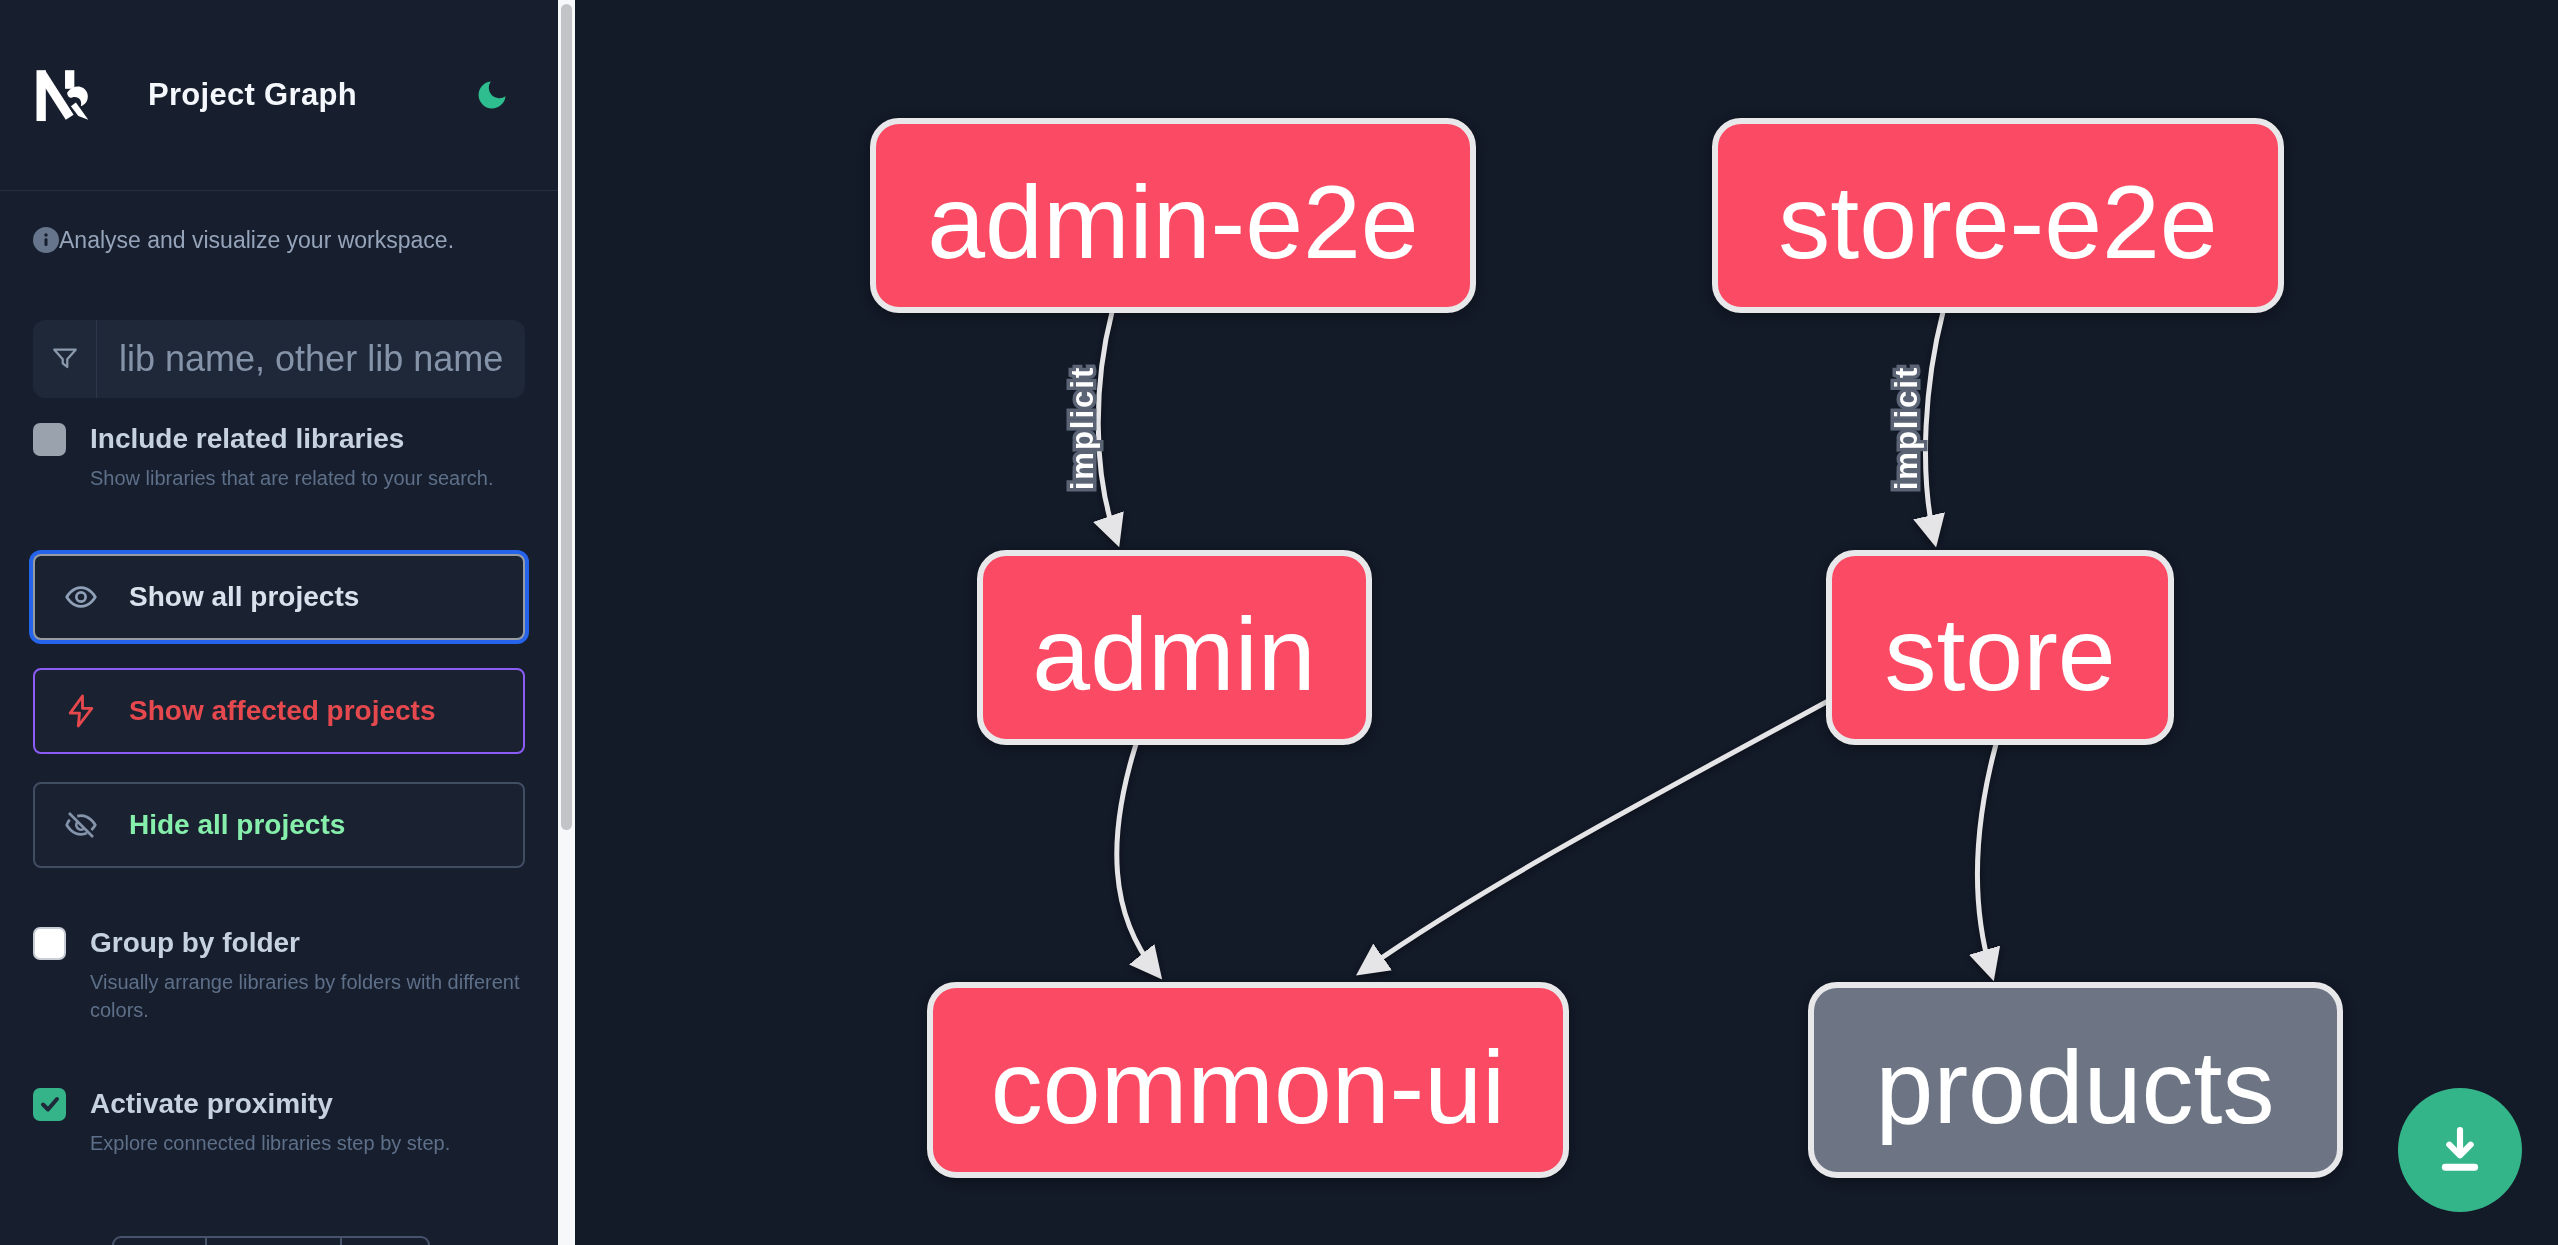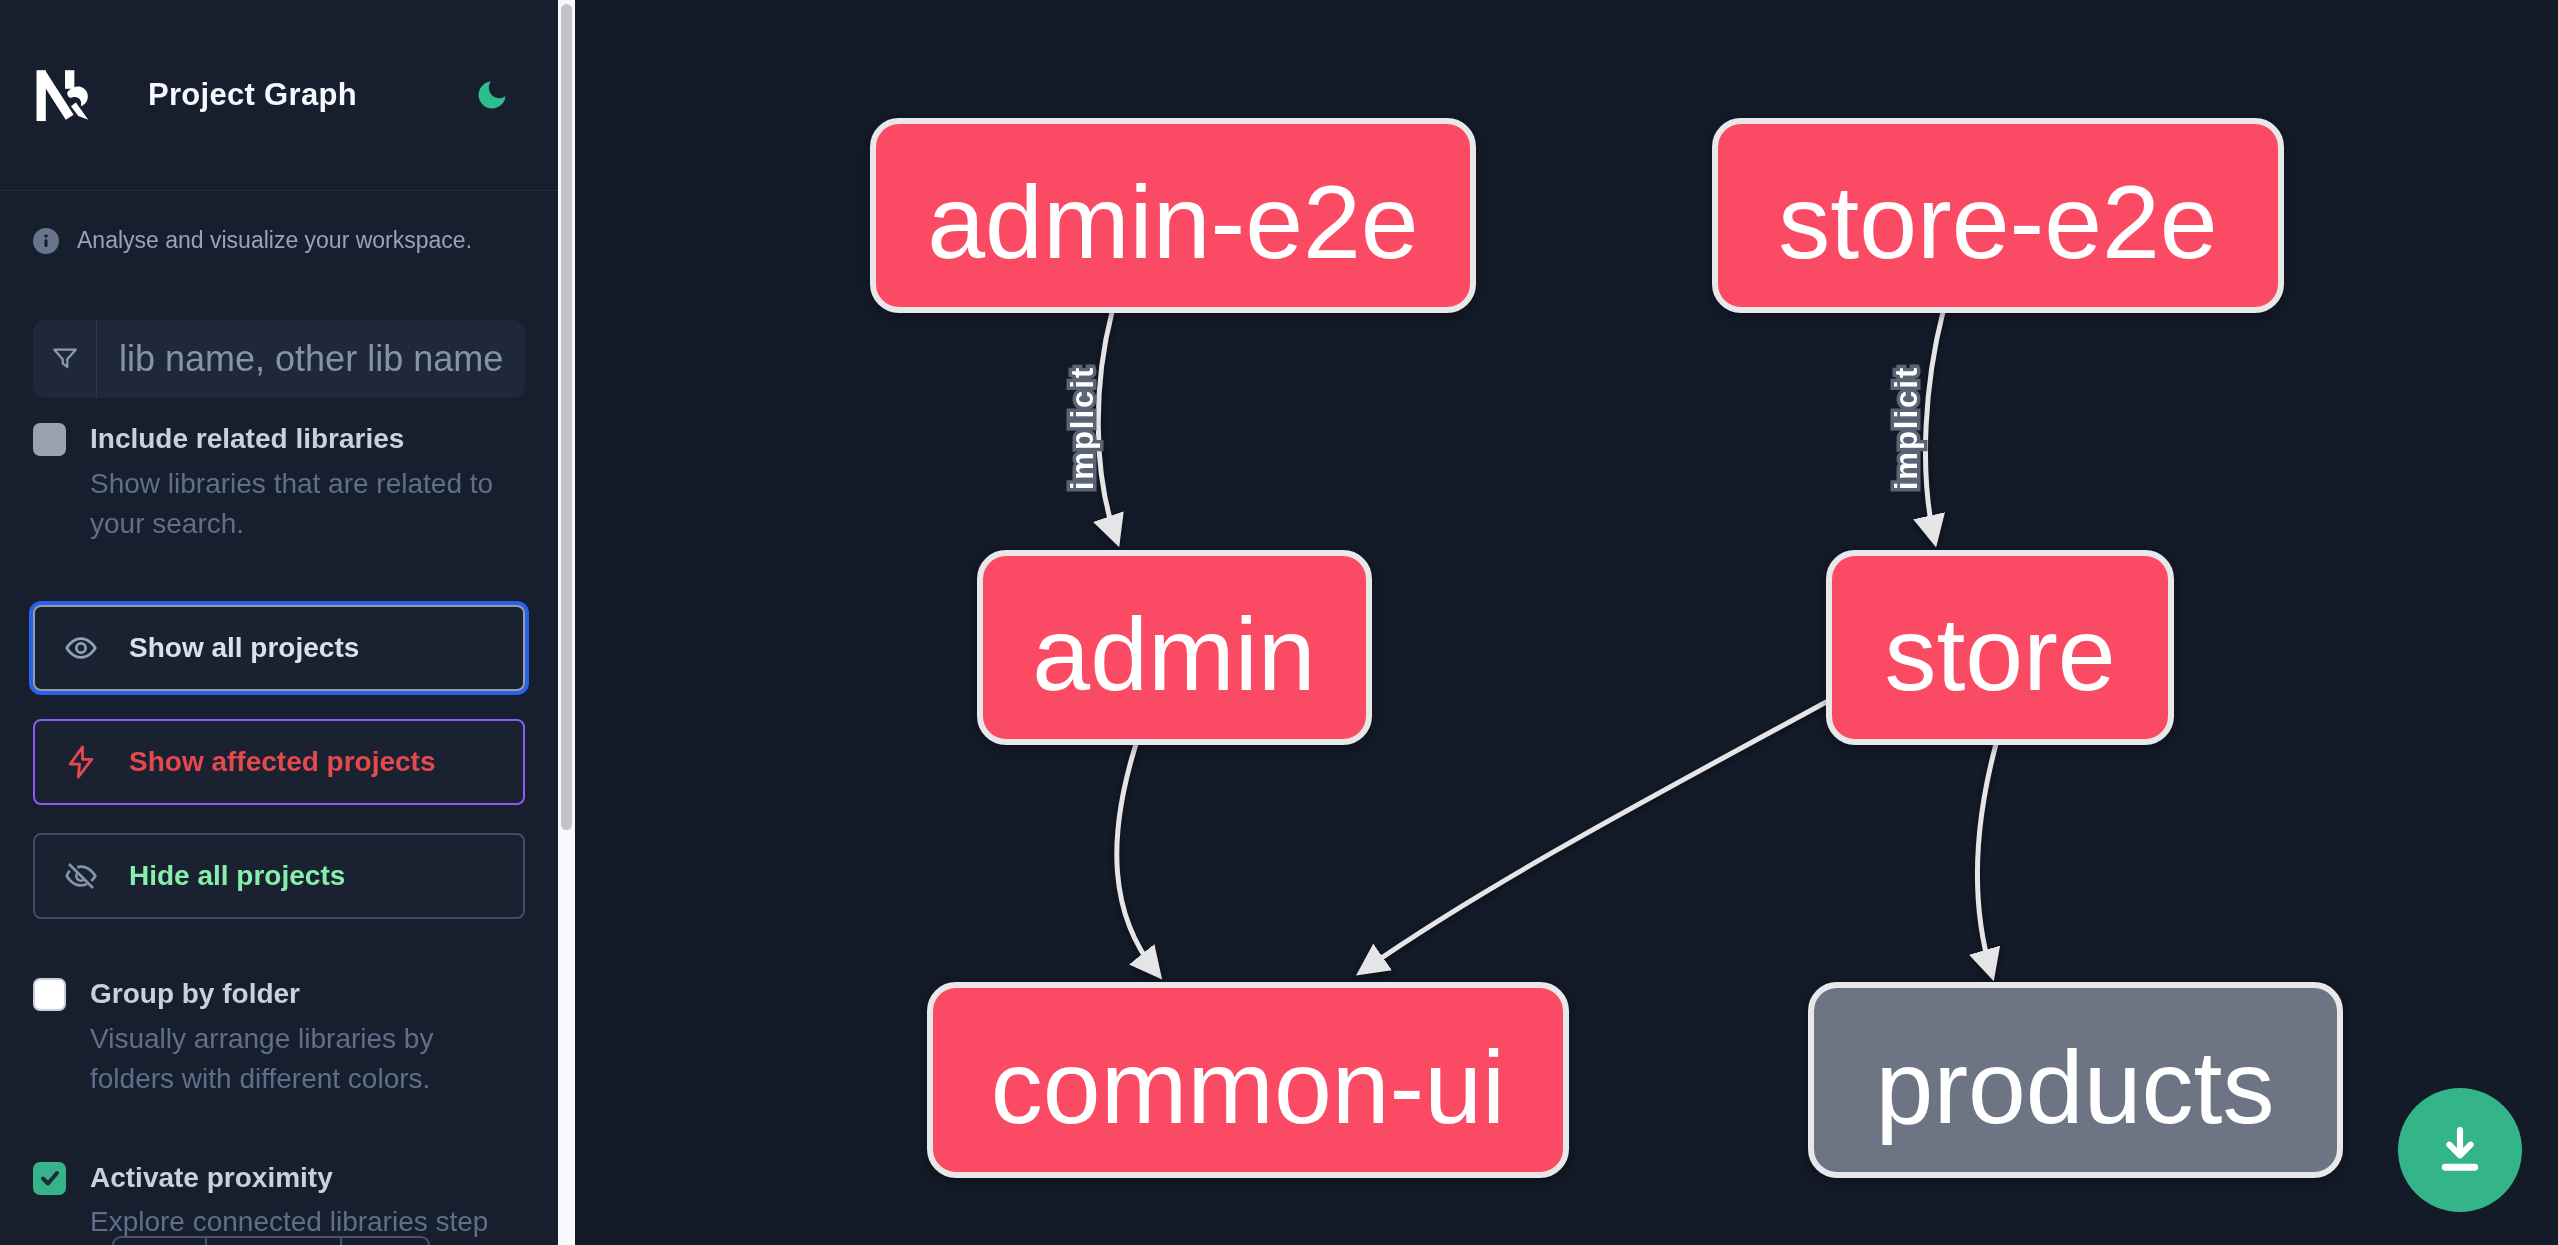--- a/index.html
+++ b/index.html
@@ -6,36 +6,36 @@
   .stage{position:relative;width:2558px;height:1245px;overflow:hidden;background:#131a28;}
 
   
   .sidebar{position:absolute;left:0;top:0;width:558px;height:1245px;background:#171e2e;z-index:5;}
   .sb-header{height:191px;border-bottom:1px solid #242e40;display:flex;align-items:center;padding:0 48px 0 30px;box-sizing:border-box;}
   .logo{width:62px;height:62px;flex:0 0 auto;}
   .app-title{margin-left:56px;font-size:31px;font-weight:700;color:#f4f7fb;letter-spacing:.3px;}
   .moon{margin-left:auto;width:36px;height:36px;}
 
   .sb-body{padding:0 33px;}
-  .info-row{margin-top:36px;display:flex;align-items:flex-end;gap:18px;}
+  .info-row{margin-top:36px;display:flex;align-items:flex-start;}
   .info-icon{width:26px;height:26px;border-radius:50%;background:#67758c;display:flex;align-items:center;justify-content:center;flex:0 0 auto;}
   .info-text{color:#96a4ba;font-size:23px;}
 
   .search-box{margin-top:66px;height:78px;background:#1e2839;border-radius:12px;display:flex;align-items:stretch;overflow:hidden;}
   .search-icon-cell{width:63px;display:flex;align-items:center;justify-content:center;border-right:1px solid #2c3749;flex:0 0 auto;}
   .search-input{flex:1;background:transparent;border:none;outline:none;color:#dbe3ee;font-size:36px;padding:0 22px;font-family:"Liberation Sans",sans-serif;}
   .search-input::placeholder{color:#8593a9;}
 
   .check-row{margin-top:22px;position:relative;padding-left:57px;}
   .checkbox{position:absolute;left:0;top:3px;width:33px;height:33px;border-radius:7px;box-sizing:border-box;}
   .checkbox.gray{background:#9aa2ad;}
   .checkbox.white{background:#ffffff;border:2px solid #c8cdd6;}
   .checkbox.green{background:#35b489;display:flex;align-items:center;justify-content:center;}
   .check-label{font-size:28px;font-weight:700;color:#c7d2e0;line-height:1.35;}
-  .check-desc{margin-top:6px;font-size:28px;color:#5e7089;line-height:1.42;max-width:445px;}
+  .check-desc{margin-top:6px;font-size:20px;color:#5e7089;line-height:1.42;max-width:445px;}
 
   .btn-stack{margin-top:62px;display:flex;flex-direction:column;}
   .sb-btn{height:86px;border-radius:8px;box-sizing:border-box;display:flex;align-items:center;padding:0 28px;gap:30px;background:#1a2231;cursor:pointer;}
   .sb-btn .btn-label{font-size:28px;font-weight:700;}
   .btn-all{border:2px solid rgba(255,255,255,.55);box-shadow:0 0 0 4px #2563eb;margin-bottom:28px;}
   .btn-all .btn-label{color:#d9e1ec;}
   .btn-affected{border:2px solid #8b5cf6;margin-bottom:28px;}
   .btn-affected .btn-label{color:#e5484d;}
   .btn-hide{border:2px solid #414d63;}
   .btn-hide .btn-label{color:#86efac;}

